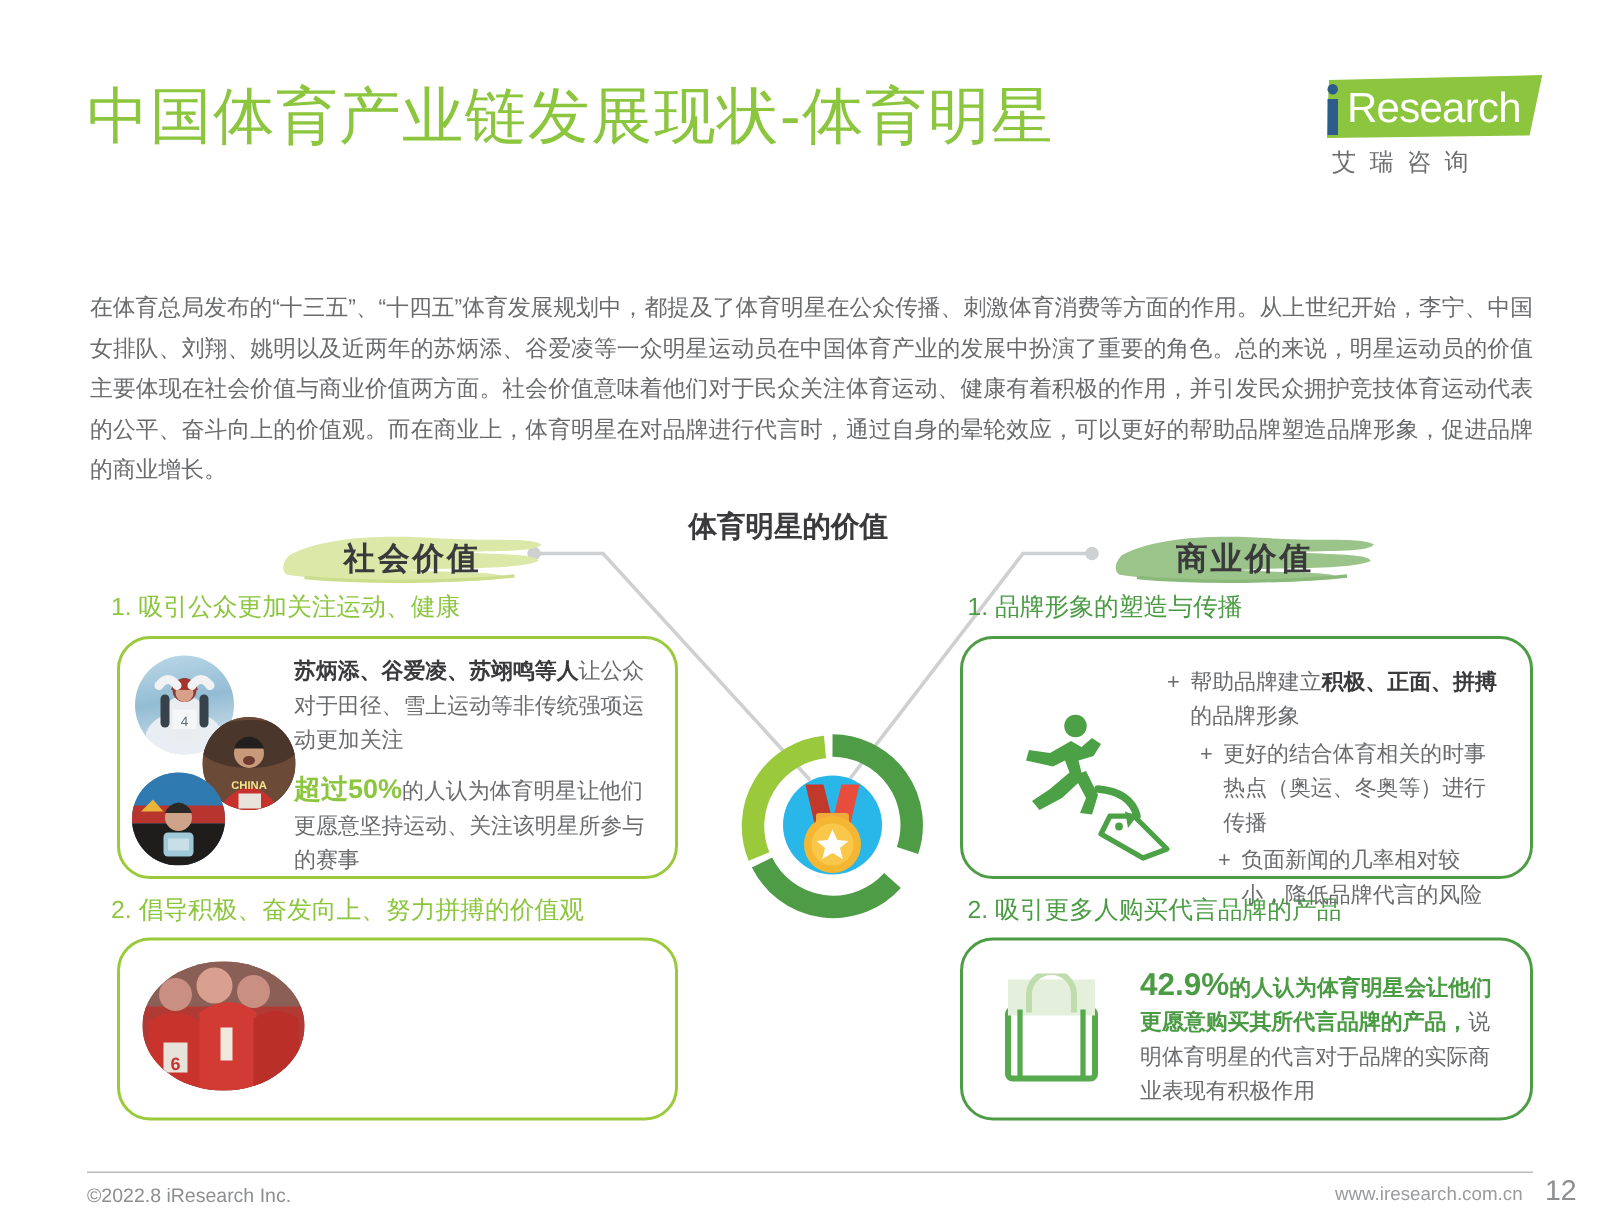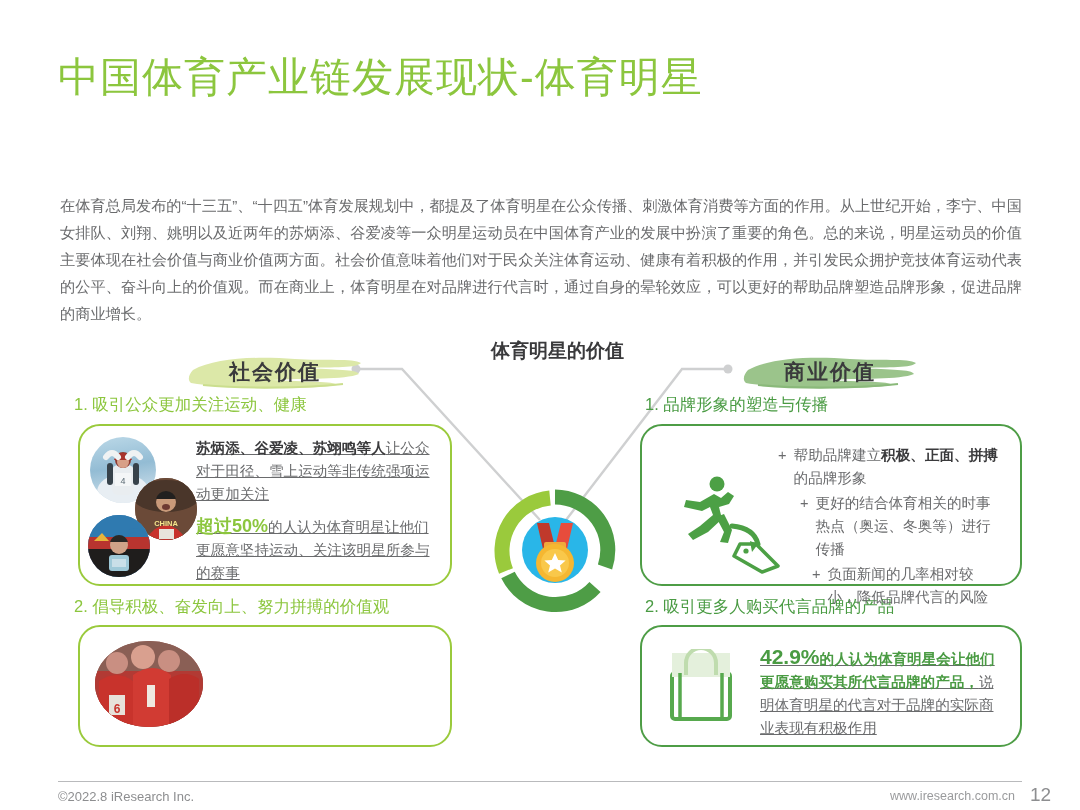--- a/index.html
+++ b/index.html
@@ -49,21 +49,21 @@
 
   
   .para{
     position:absolute;left:60px;top:192px;width:962px;
     font-size:15.2px;line-height:27px;color:#6a6b6d;text-align:justify;
   }
 
   
   .center-title{
     position:absolute;left:459px;top:338px;
-    font-size:19px;font-weight:bold;color:#3a3a3c;white-space:nowrap;margin-left:32px;
+    font-size:19px;font-weight:bold;color:#3a3a3c;white-space:nowrap;
   }
 
   
   .brush{position:absolute;width:180px;height:40px;}
   .brush svg{position:absolute;left:0;top:0;}
   .brush-label{
     position:absolute;left:0;top:0;width:180px;height:40px;
     display:flex;align-items:center;justify-content:center;
     font-size:21px;font-weight:bold;color:#3a3a3c;letter-spacing:2px;
   }
@@ -82,21 +82,21 @@
   
   .card{position:absolute;border-radius:22px;background:#fff;}
   .card.left{border:2.5px solid #9ACA3C;}
   .card.right{border:2.5px solid #4E9D46;}
   #card-s1{left:78px;top:424px;width:370px;height:158px;}
   #card-s2{left:78px;top:625px;width:370px;height:118px;}
   #card-c1{left:640px;top:424px;width:378px;height:158px;}
   #card-c2{left:640px;top:625px;width:378px;height:118px;}
 
   .card-text{
-    position:absolute;font-size:14.6px;line-height:23px;color:#6a6b6d;text-decoration:underline;
+    position:absolute;font-size:14.6px;line-height:23px;color:#6a6b6d;
   }
   .bold-dark{font-weight:bold;color:#3a3a3c;}
   .green-big{font-weight:bold;color:#8CC63E;font-size:18px;}
   .green-big2{font-weight:bold;color:#4A9B43;font-size:21px;}
   .green-bold{font-weight:bold;color:#4A9B43;}
 
   #text-s1a{left:196px;top:437px;width:240px;}
   #text-s1b{left:196px;top:515px;width:240px;}
   #text-s2{left:222px;top:642px;width:216px;}
 
@@ -142,20 +142,27 @@
   .weburl{position:absolute;left:890px;top:789px;font-size:12.5px;color:#9a9b9d;}
   .pageno{position:absolute;left:1030px;top:784px;font-size:19px;color:#8d8e90;}
 </style>
 </head>
 <body>
 
 <div class="slide">
 
   <div class="title-main">中国体育产业链发展现状-体育明星</div>
 
+  <div class="logo">
+    <div class="logo-badge"></div>
+    <div class="logo-i-dot"></div>
+    <div class="logo-i-stem"></div>
+    <div class="logo-word">Research</div>
+    <div class="logo-cn">艾瑞咨询</div>
+  </div>
 
   <div class="para">在体育总局发布的“十三五”、“十四五”体育发展规划中，都提及了体育明星在公众传播、刺激体育消费等方面的作用。从上世纪开始，李宁、中国女排队、刘翔、姚明以及近两年的苏炳添、谷爱凌等一众明星运动员在中国体育产业的发展中扮演了重要的角色。总的来说，明星运动员的价值主要体现在社会价值与商业价值两方面。社会价值意味着他们对于民众关注体育运动、健康有着积极的作用，并引发民众拥护竞技体育运动代表的公平、奋斗向上的价值观。而在商业上，体育明星在对品牌进行代言时，通过自身的晕轮效应，可以更好的帮助品牌塑造品牌形象，促进品牌的商业增长。</div>
 
   <svg id="connectors" viewBox="0 0 1080 810">
     <polyline points="358,369 402,369 540,520" fill="none" stroke="#cfd0d1" stroke-width="2.4"></polyline>
     <circle cx="356" cy="369" r="4.5" fill="#cfd0d1"></circle>
     <polyline points="726,369 682,369 566,520" fill="none" stroke="#cfd0d1" stroke-width="2.4"></polyline>
     <circle cx="728" cy="369" r="4.5" fill="#cfd0d1"></circle>
   </svg>
 

